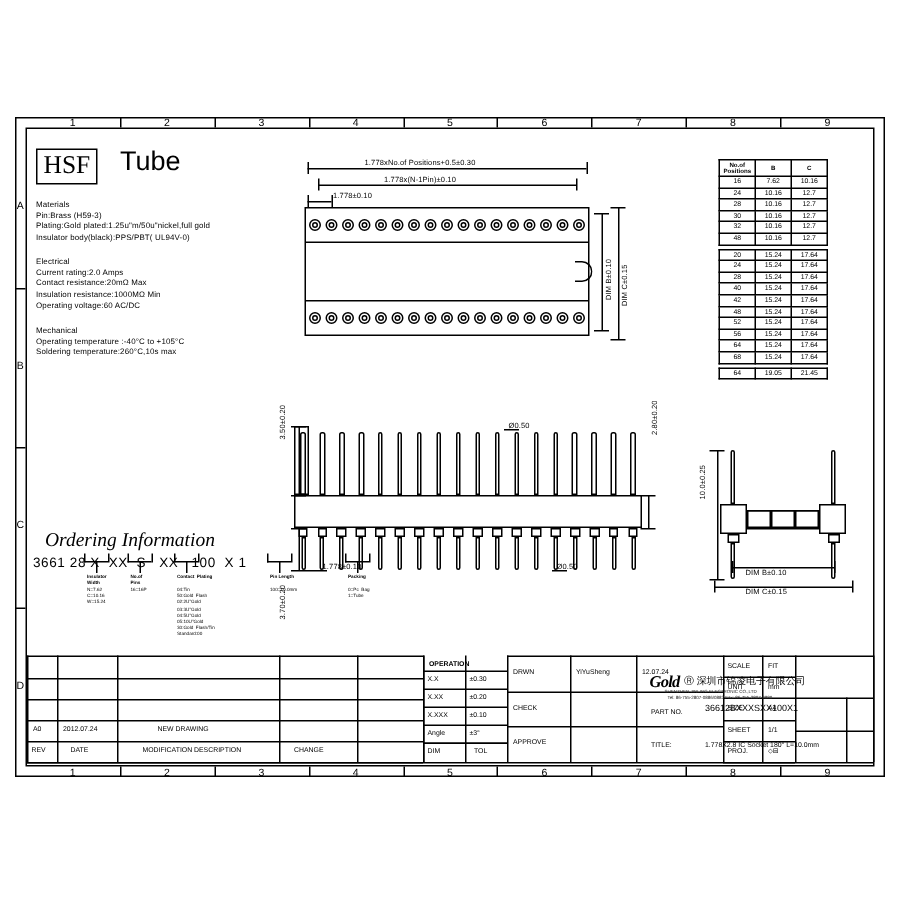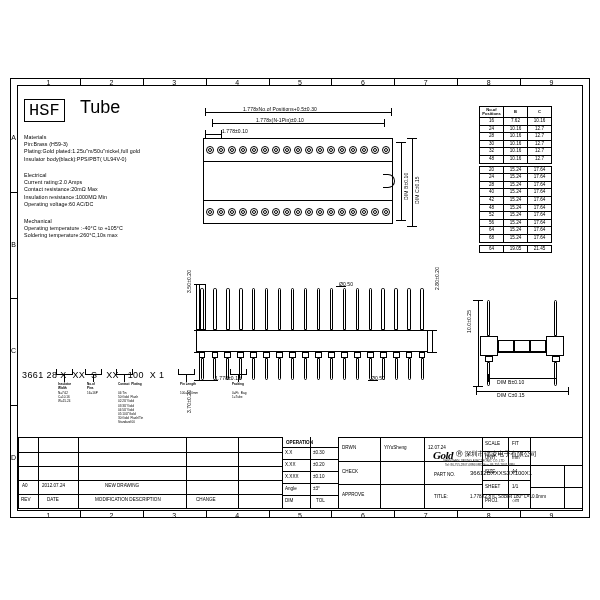--- a/index.html
+++ b/index.html
@@ -4,21 +4,21 @@
 <style>
   html,body{margin:0;padding:0;background:#ffffff;}
   body{width:600px;height:600px;font-family:"Liberation Sans",sans-serif;color:#000;}
   .page{position:relative;width:600px;height:600px;background:#fff;}
   .sheet{position:absolute;left:10px;top:78px;width:580px;height:440px;border:1px solid #000;box-sizing:border-box;}
   .frame{position:absolute;left:17px;top:85px;width:566px;height:426px;border:1px solid #000;box-sizing:border-box;}
   
   .ruler-num{position:absolute;font-size:7px;text-align:center;color:#000;}
   
   .hsf-box{position:absolute;left:24px;top:99px;border:1.6px solid #000;padding:1px 4px 2px 4px;}
-  .hsf-box span{font-size:17px;letter-spacing:0px;line-height:17px;font-family:Liberation Mono, monospace;}
+  .hsf-box span{font-size:17px;letter-spacing:0px;line-height:17px;font-family:Liberation Serif, serif;}
   .rohs{position:absolute;left:80px;top:98px;font-size:18px;line-height:19px;}
   
   .spec{position:absolute;font-size:5.3px;line-height:7.4px;white-space:pre;letter-spacing:.1px;}
   
   .ord-title{position:absolute;left:30px;top:352px;font-family:"Liberation Serif",serif;font-style:italic;font-size:13px;}
   .ord-code{position:absolute;left:22px;top:370px;font-size:9px;letter-spacing:.4px;white-space:pre;}
   .ord-leg{position:absolute;font-size:3.1px;line-height:4.2px;white-space:pre;}
   
   .ptab{position:absolute;left:479px;top:106px;border-collapse:collapse;font-size:4.6px;}
   .ptab td,.ptab th{border:.5px solid #000;text-align:center;padding:0;height:6.6px;width:23px;line-height:6.6px;font-weight:normal;}
@@ -110,20 +110,21 @@
   <div class="spec" style="left:24px;top:172px;">Electrical</div>
   <div class="spec" style="left:24px;top:179px;" id="electrical-body">Current rating:2.0 Amps
 Contact resistance:20mΩ Max
 Insulation resistance:1000MΩ Min
 Operating voltage:60 AC/DC</div>
 
   <div class="spec" style="left:24px;top:218px;">Mechanical</div>
   <div class="spec" style="left:24px;top:225px;" id="mechanical-body">Operating temperature :-40°C to +105°C
 Soldering temperature:260°C,10s max</div>
 
+  <div class="ord-title">Ordering Information</div>
   <div class="ord-code">3661 28 X  XX  S   XX   100  X 1</div>
   <div id="ordering-legends">
       <div class="ord-leg" style="left: 58px; top: 382px; font-weight: bold;">Insulator
 Width</div>
       <div class="ord-leg" style="left: 58px; top: 391px;">N=7.62
 C=10.16
 W=15.24</div>
       <div class="ln" style="left: 64px; top: 374px; width: 0.6px; height: 8px;"></div>
       <div class="ln" style="left: 56px; top: 374px; width: 16px; height: 0.6px;"></div>
       <div class="ln" style="left: 56px; top: 369px; width: 0.6px; height: 6px;"></div>

